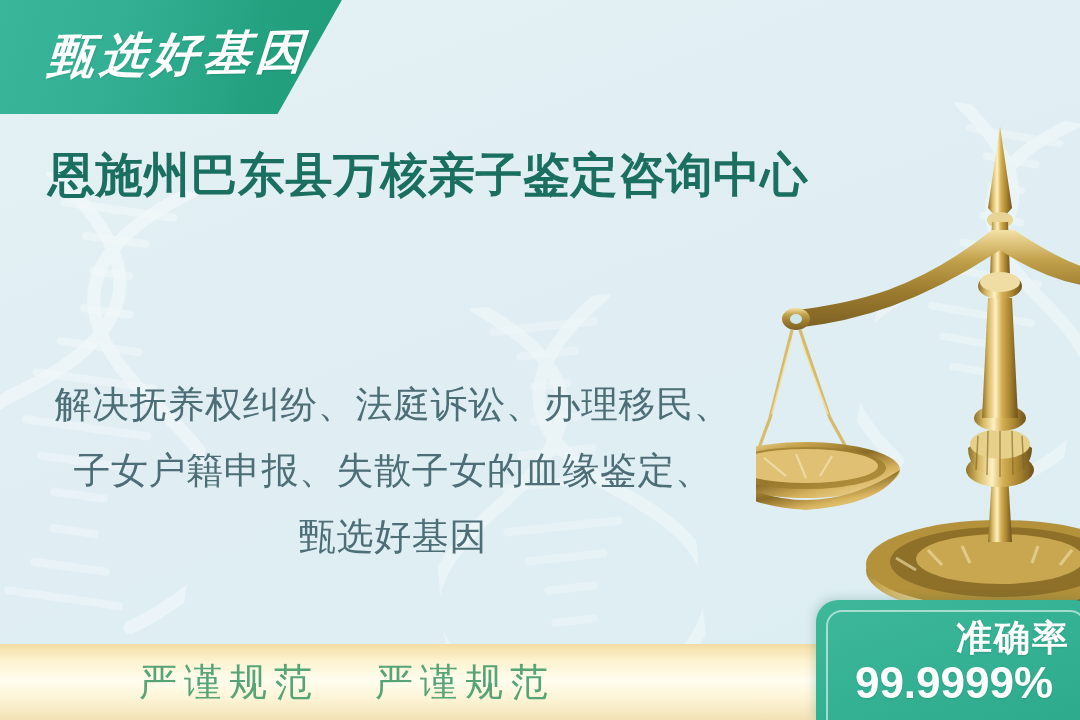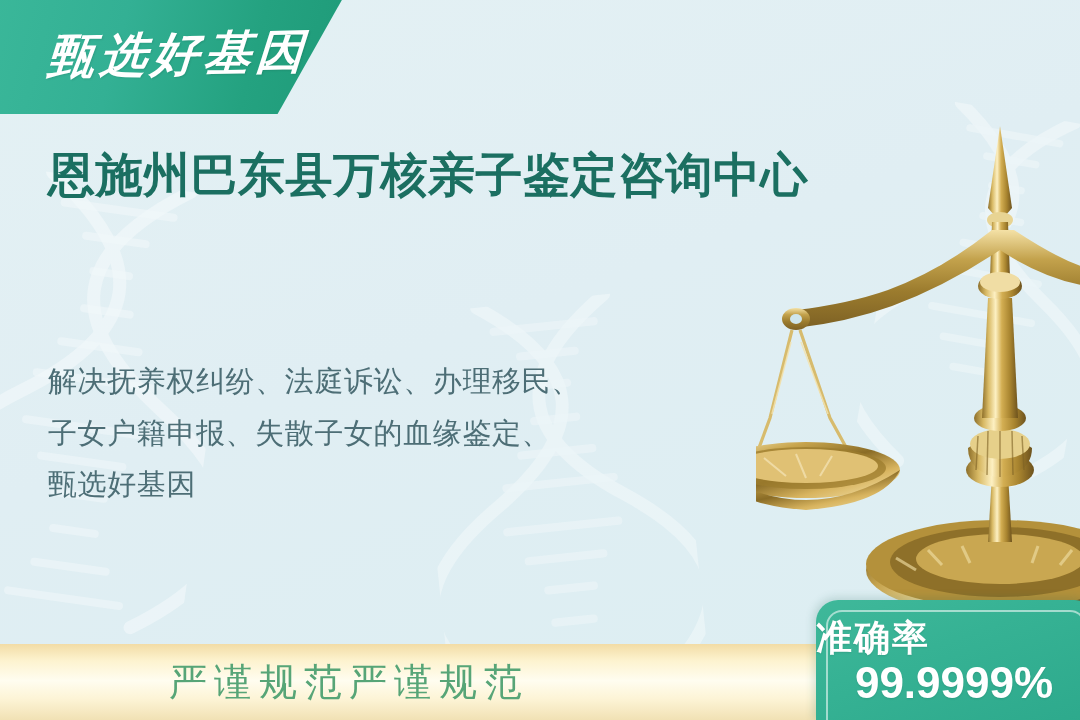--- a/index.html
+++ b/index.html
@@ -69,27 +69,28 @@
     font-size: 47px;
     line-height: 1.32;
     font-weight: 700;
     letter-spacing: 0.5px;
   }
 
   
   .description {
     position: absolute;
     left: 48px;
-    top: 356px;
+    top: 372px;
     width: 690px;
     color: #4d6e76;
-    font-size: 29px;
+    font-size: 37px;
     line-height: 1.78;
     font-weight: 400;
     letter-spacing: 0.6px;
+    text-align: center;
   }
   .description .line { display: block; white-space: nowrap; }
 
   
   .scales {
     position: absolute;
     right: -6px;
     top: 118px;
     width: 330px;
     height: 540px;
@@ -106,25 +107,26 @@
     height: 76px;
     background: linear-gradient(180deg,
         #f2dca5 0%,
         #fdf3cf 22%,
         #fffdf0 48%,
         #fdf4d6 72%,
         #f1e1b4 100%);
   }
   .slogan {
     position: absolute;
-    left: 169px;
+    left: 139px;
     bottom: 0;
     height: 76px;
     display: flex;
     align-items: center;
+    gap: 56px;
     color: #57a577;
     font-size: 38px;
     letter-spacing: 7px;
     font-weight: 400;
     white-space: nowrap;
   }
 
   
   .accuracy-badge {
     position: absolute;
@@ -148,21 +150,21 @@
     border: 2px solid rgba(255, 255, 255, 0.55);
     border-bottom: none;
     border-top-left-radius: 16px;
     border-top-right-radius: 16px;
     pointer-events: none;
   }
   .badge-label {
     position: absolute;
     left: 0; right: 26px;
     top: 14px;
-    text-align: left;
+    text-align: right;
     color: #ffffff;
     font-size: 36px;
     font-weight: 700;
     letter-spacing: 2px;
     text-shadow: 0 1px 2px rgba(0,0,0,0.10);
   }
   .badge-value {
     position: absolute;
     left: 0; right: 4px;
     top: 58px;

